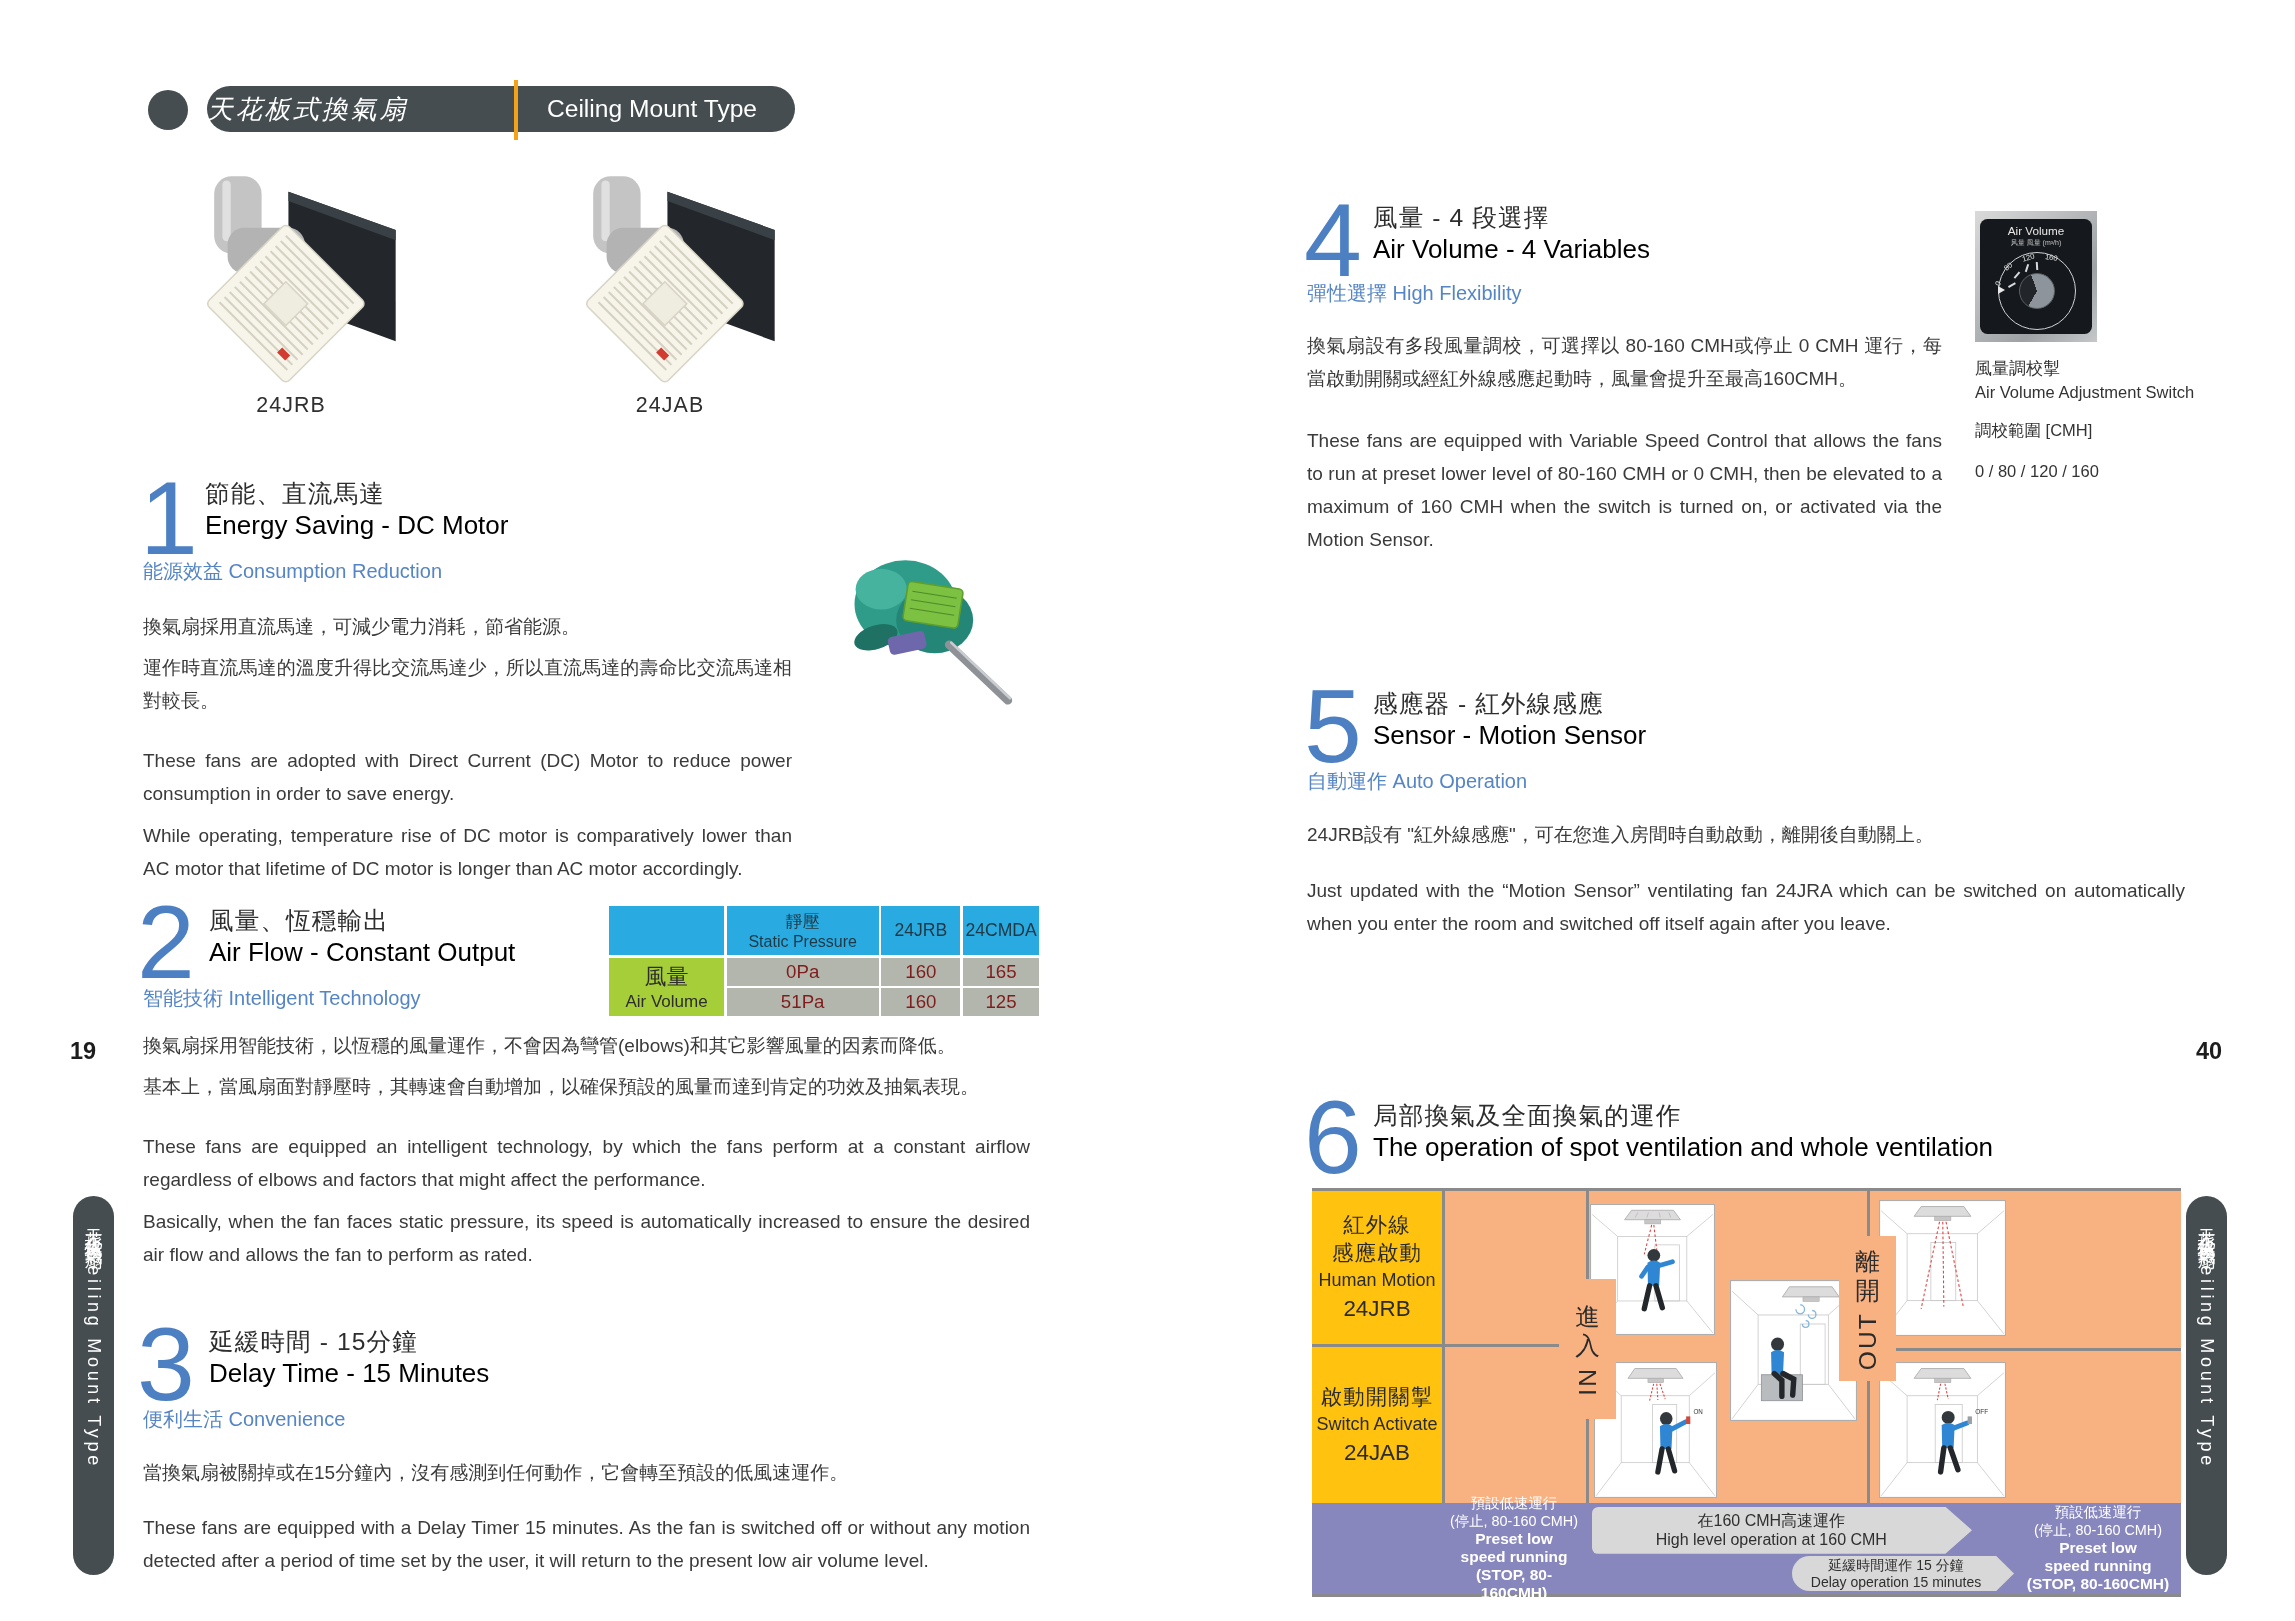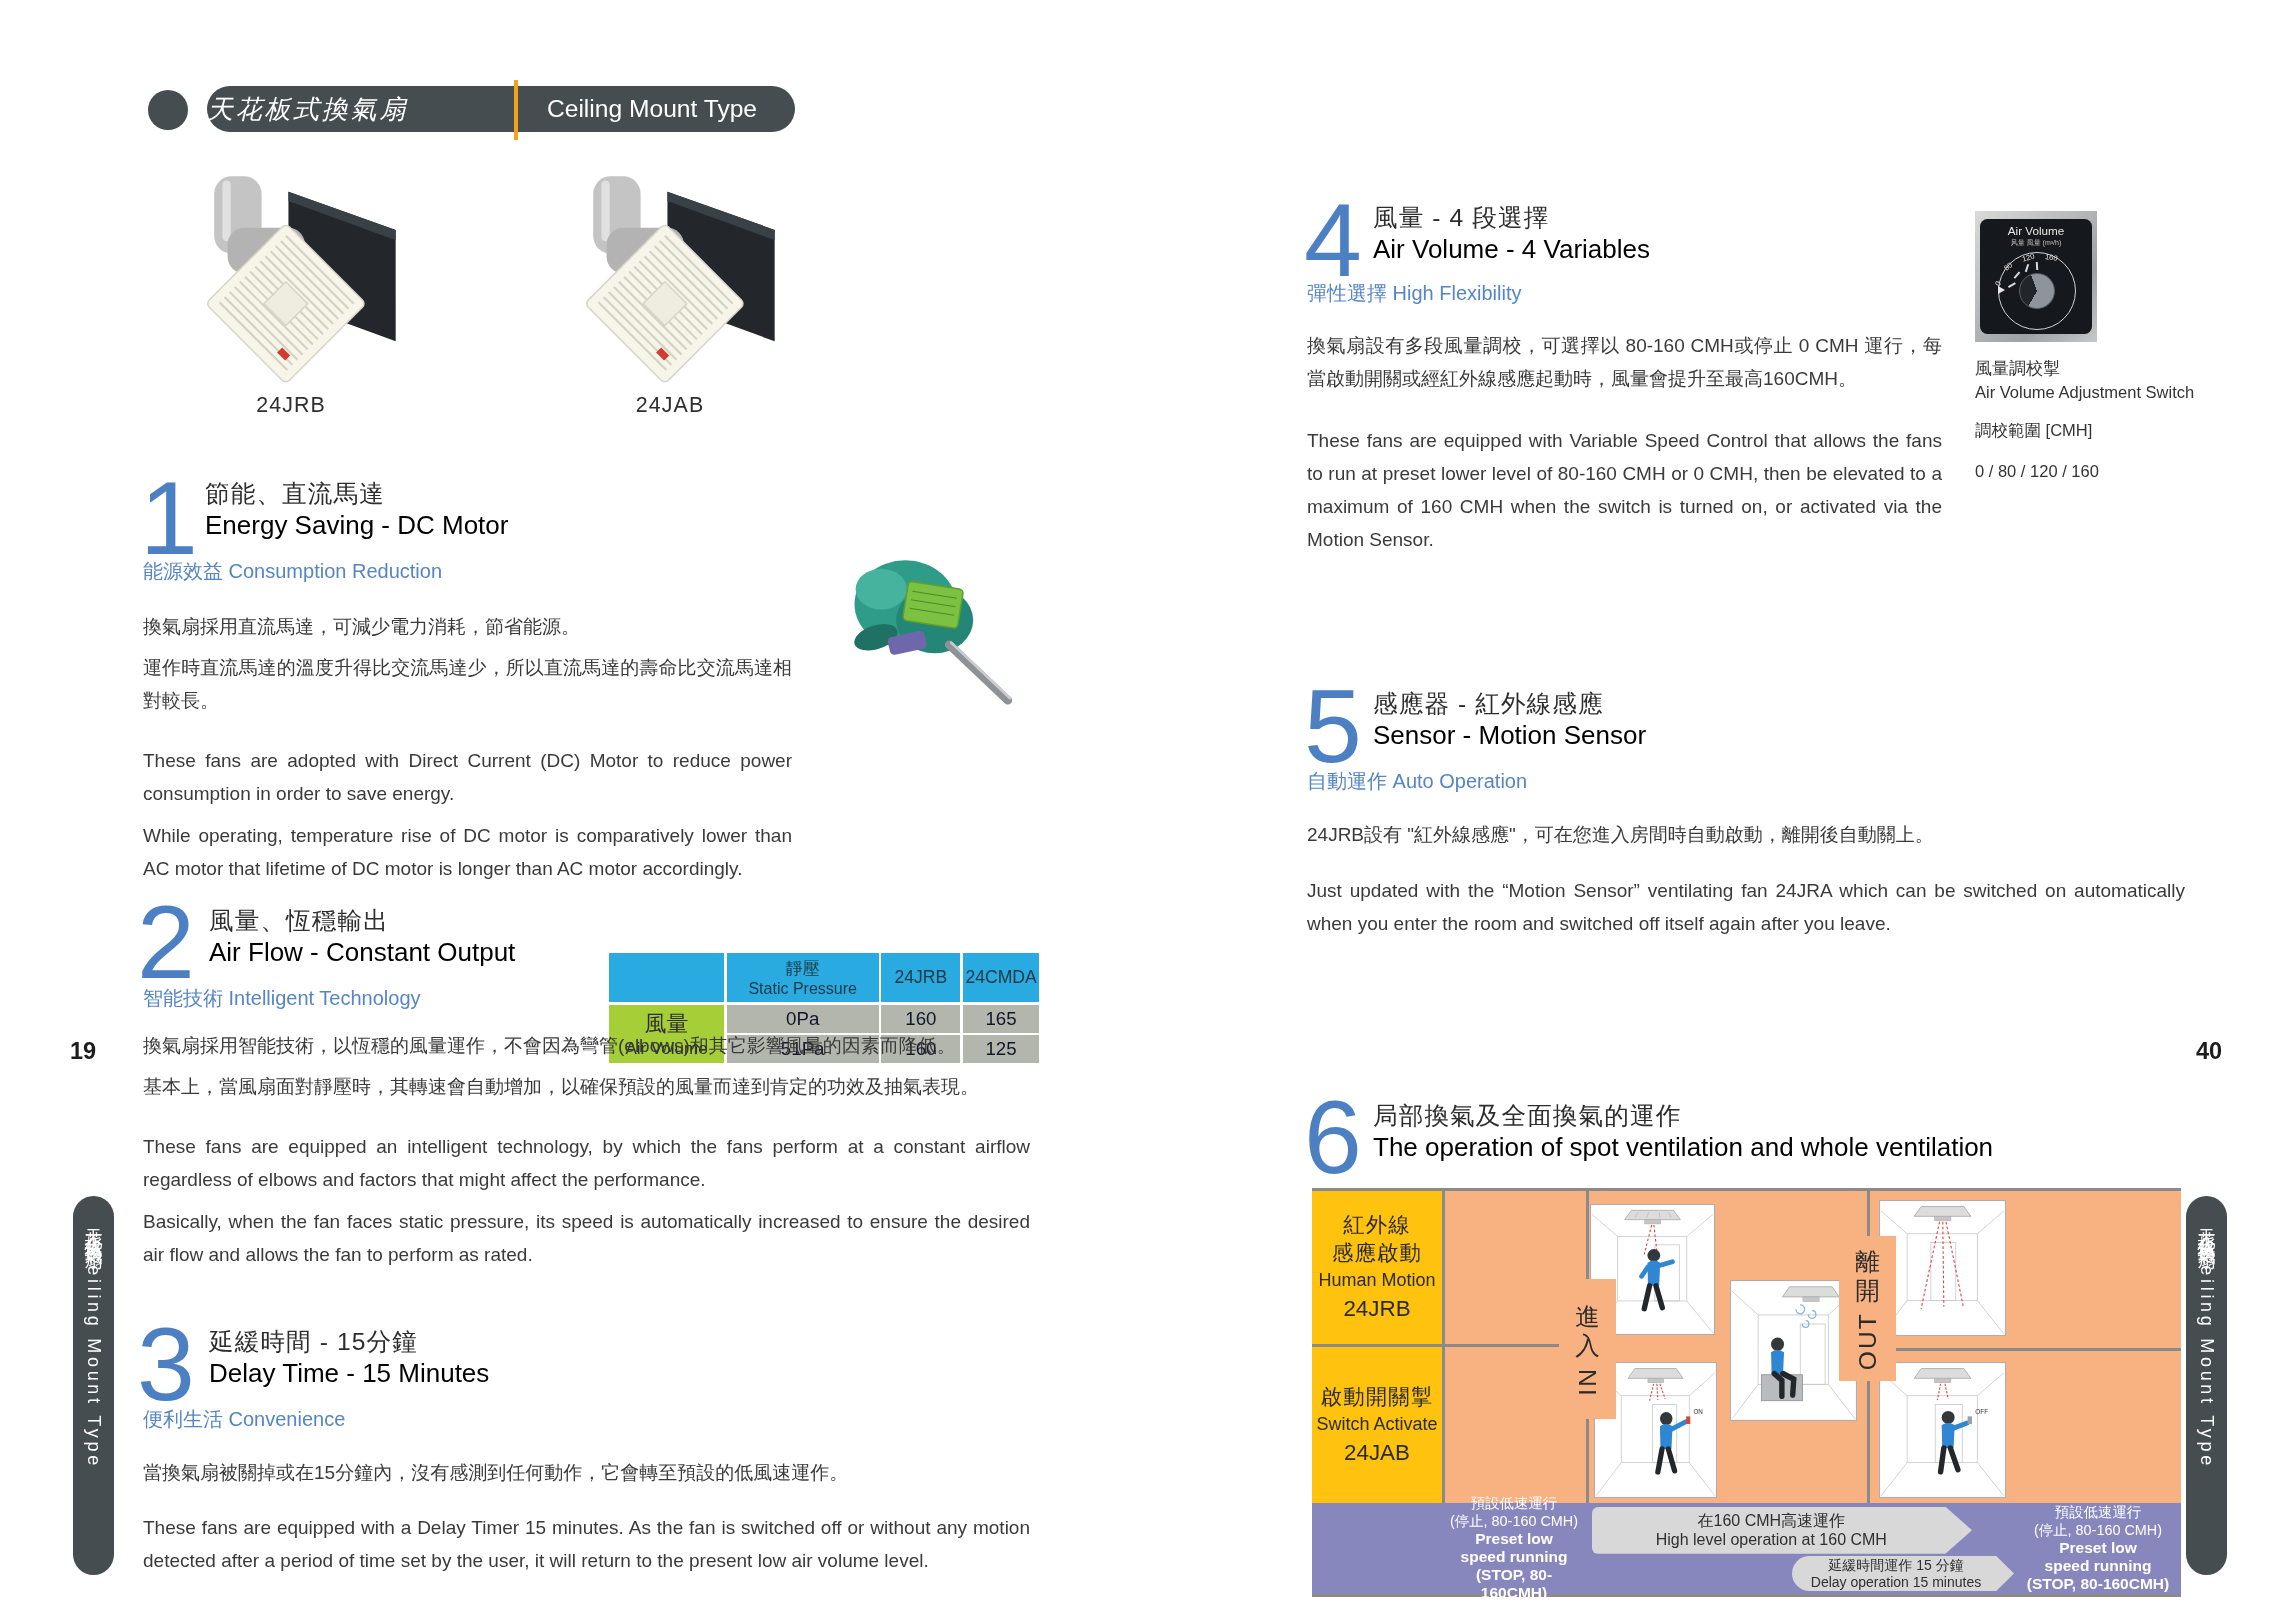--- a/index.html
+++ b/index.html
@@ -29,21 +29,21 @@
   
   .spec-table{display:grid;grid-template-columns:115px 152px 79px 76px;grid-template-rows:49px 28px 28px;gap:2.7px;}
   .spec-table>div{display:flex;flex-direction:column;align-items:center;justify-content:center;}
   .c-cyan{background:#29abe2;color:#1f3844;}
   .c-cyan .l1{font-size:17px;}
   .c-cyan .l2{font-size:16px;}
   .c-model{background:#29abe2;color:#1f3844;font-size:17.6px;}
   .c-green{background:#a6ce39;grid-row:2/4;color:#2d2d2d;}
   .c-green .l1{font-size:22px;}
   .c-green .l2{font-size:17px;}
-  .c-gray{background:#b3b6ad;font-size:18.7px;color:#0f172a;}
+  .c-gray{background:#b3b6ad;font-size:18.7px;color:#7f1d1d;}
   
   .sw-photo{left:1975px;top:211px;width:122px;height:131px;background:linear-gradient(135deg,#dadada,#9ea2a5 70%,#c5c7c9);}
   .sw-panel{position:absolute;left:5.3px;top:7.5px;right:5.3px;bottom:8.5px;background:#15181c;border-radius:7.5px;}
   .sw-t1{color:#e8e8e8;font-size:11.7px;text-align:center;margin-top:5.3px;}
   .sw-t2{color:#c4c4c4;font-size:7px;text-align:center;margin-top:1.1px;}
   .sw-dial{position:absolute;left:17.6px;top:33px;width:76px;height:76px;border:1.6px solid #cfd3d6;border-radius:50%;}
   .sw-knob{position:absolute;left:20px;top:20px;width:34px;height:34px;border-radius:50%;
            background:conic-gradient(from 210deg,#22262b 0 130deg,#8d949b 130deg 360deg);border:1.1px solid #5c6166;}
   .sw-tick{position:absolute;width:1.6px;height:8px;background:#d7dadd;}
   .sw-mark{position:absolute;color:#e3e3e3;font-size:7.5px;}
@@ -186,21 +186,21 @@
       <path d="M232 196 L342 300" stroke="#8e9296" stroke-width="16" stroke-linecap="round"></path>
       <path d="M236 192 L346 296" stroke="#c9cdd1" stroke-width="5" stroke-linecap="round"></path>
     </svg>
   </div>
 
   <div class="abs num" style="left:137px;top:890px;">2</div>
   <div class="abs tzh" style="left:209px;top:904px;">風量、恆穩輸出</div>
   <div class="abs ten" style="left:209px;top:937px;">Air Flow - Constant Output</div>
   <div class="abs tag" style="left:143px;top:985px;">智能技術 Intelligent Technology</div>
 
-  <div class="abs spec-table" style="left:609px;top:906px;margin-top:47px;">
+  <div class="abs spec-table" style="left:609px;top:906px;">
     <div class="c-cyan"></div>
     <div class="c-cyan">
       <span class="l1">靜壓</span>
       <span class="l2">Static Pressure</span>
     </div>
     <div class="c-model">24JRB</div>
     <div class="c-model">24CMDA</div>
     <div class="c-green">
       <span class="l1">風量</span>
       <span class="l2">Air Volume</span>

